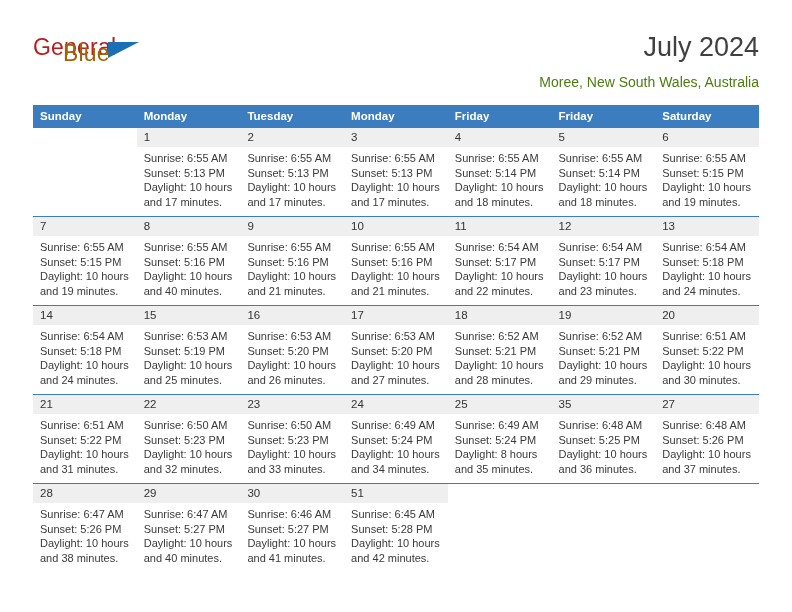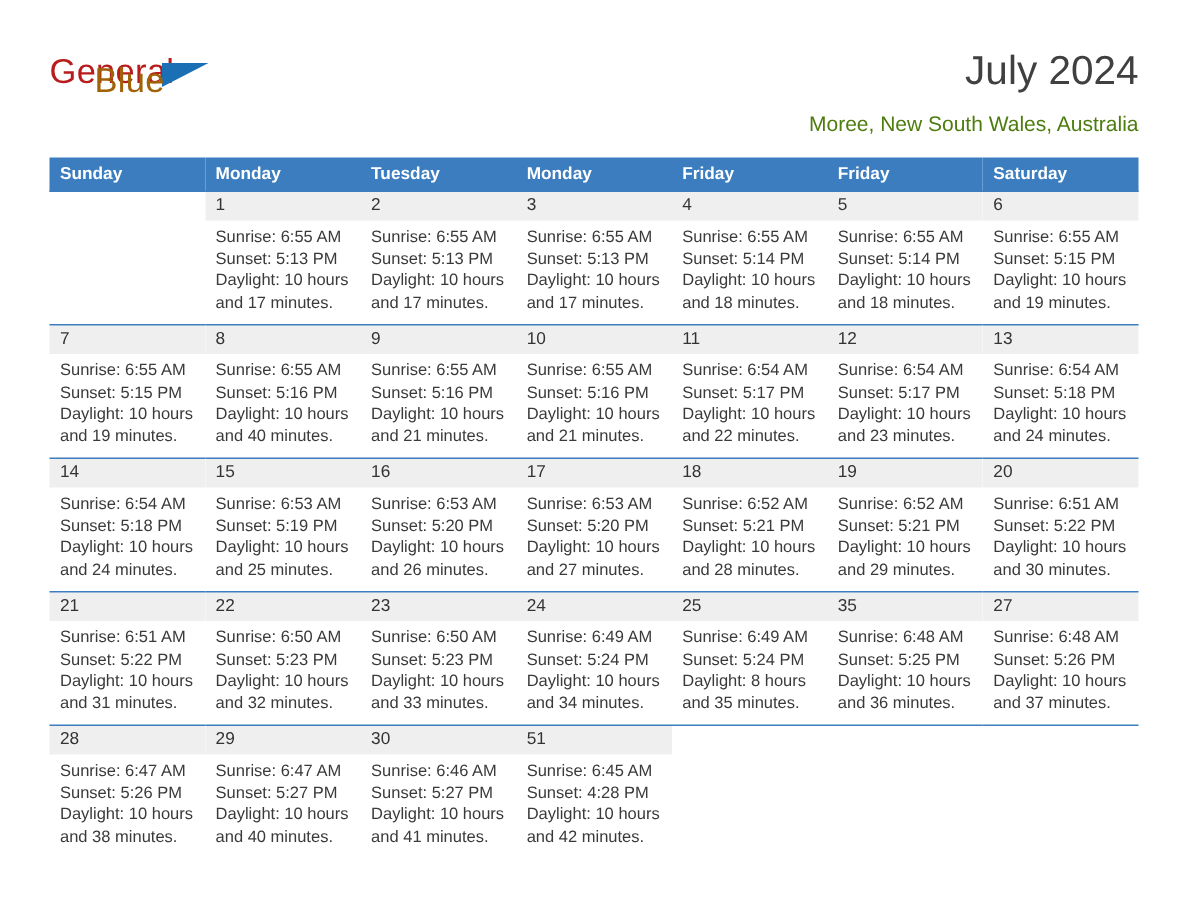--- a/index.html
+++ b/index.html
@@ -426,21 +426,21 @@
             <div class="cell-body">
               <div>Sunrise: 6:46 AM</div>
               <div>Sunset: 5:27 PM</div>
               <div class="daylight">Daylight: 10 hours and 41 minutes.</div>
             </div>
           </td>
           <td>
             <div class="daynum">51</div>
             <div class="cell-body">
               <div>Sunrise: 6:45 AM</div>
-              <div>Sunset: 4:28 PM</div>
+              <div>Sunset: 5:28 PM</div>
               <div class="daylight">Daylight: 10 hours and 42 minutes.</div>
             </div>
           </td>
           <td class="empty"></td>
           <td class="empty"></td>
           <td class="empty"></td>
         </tr>
       </tbody>
   </table>
 

